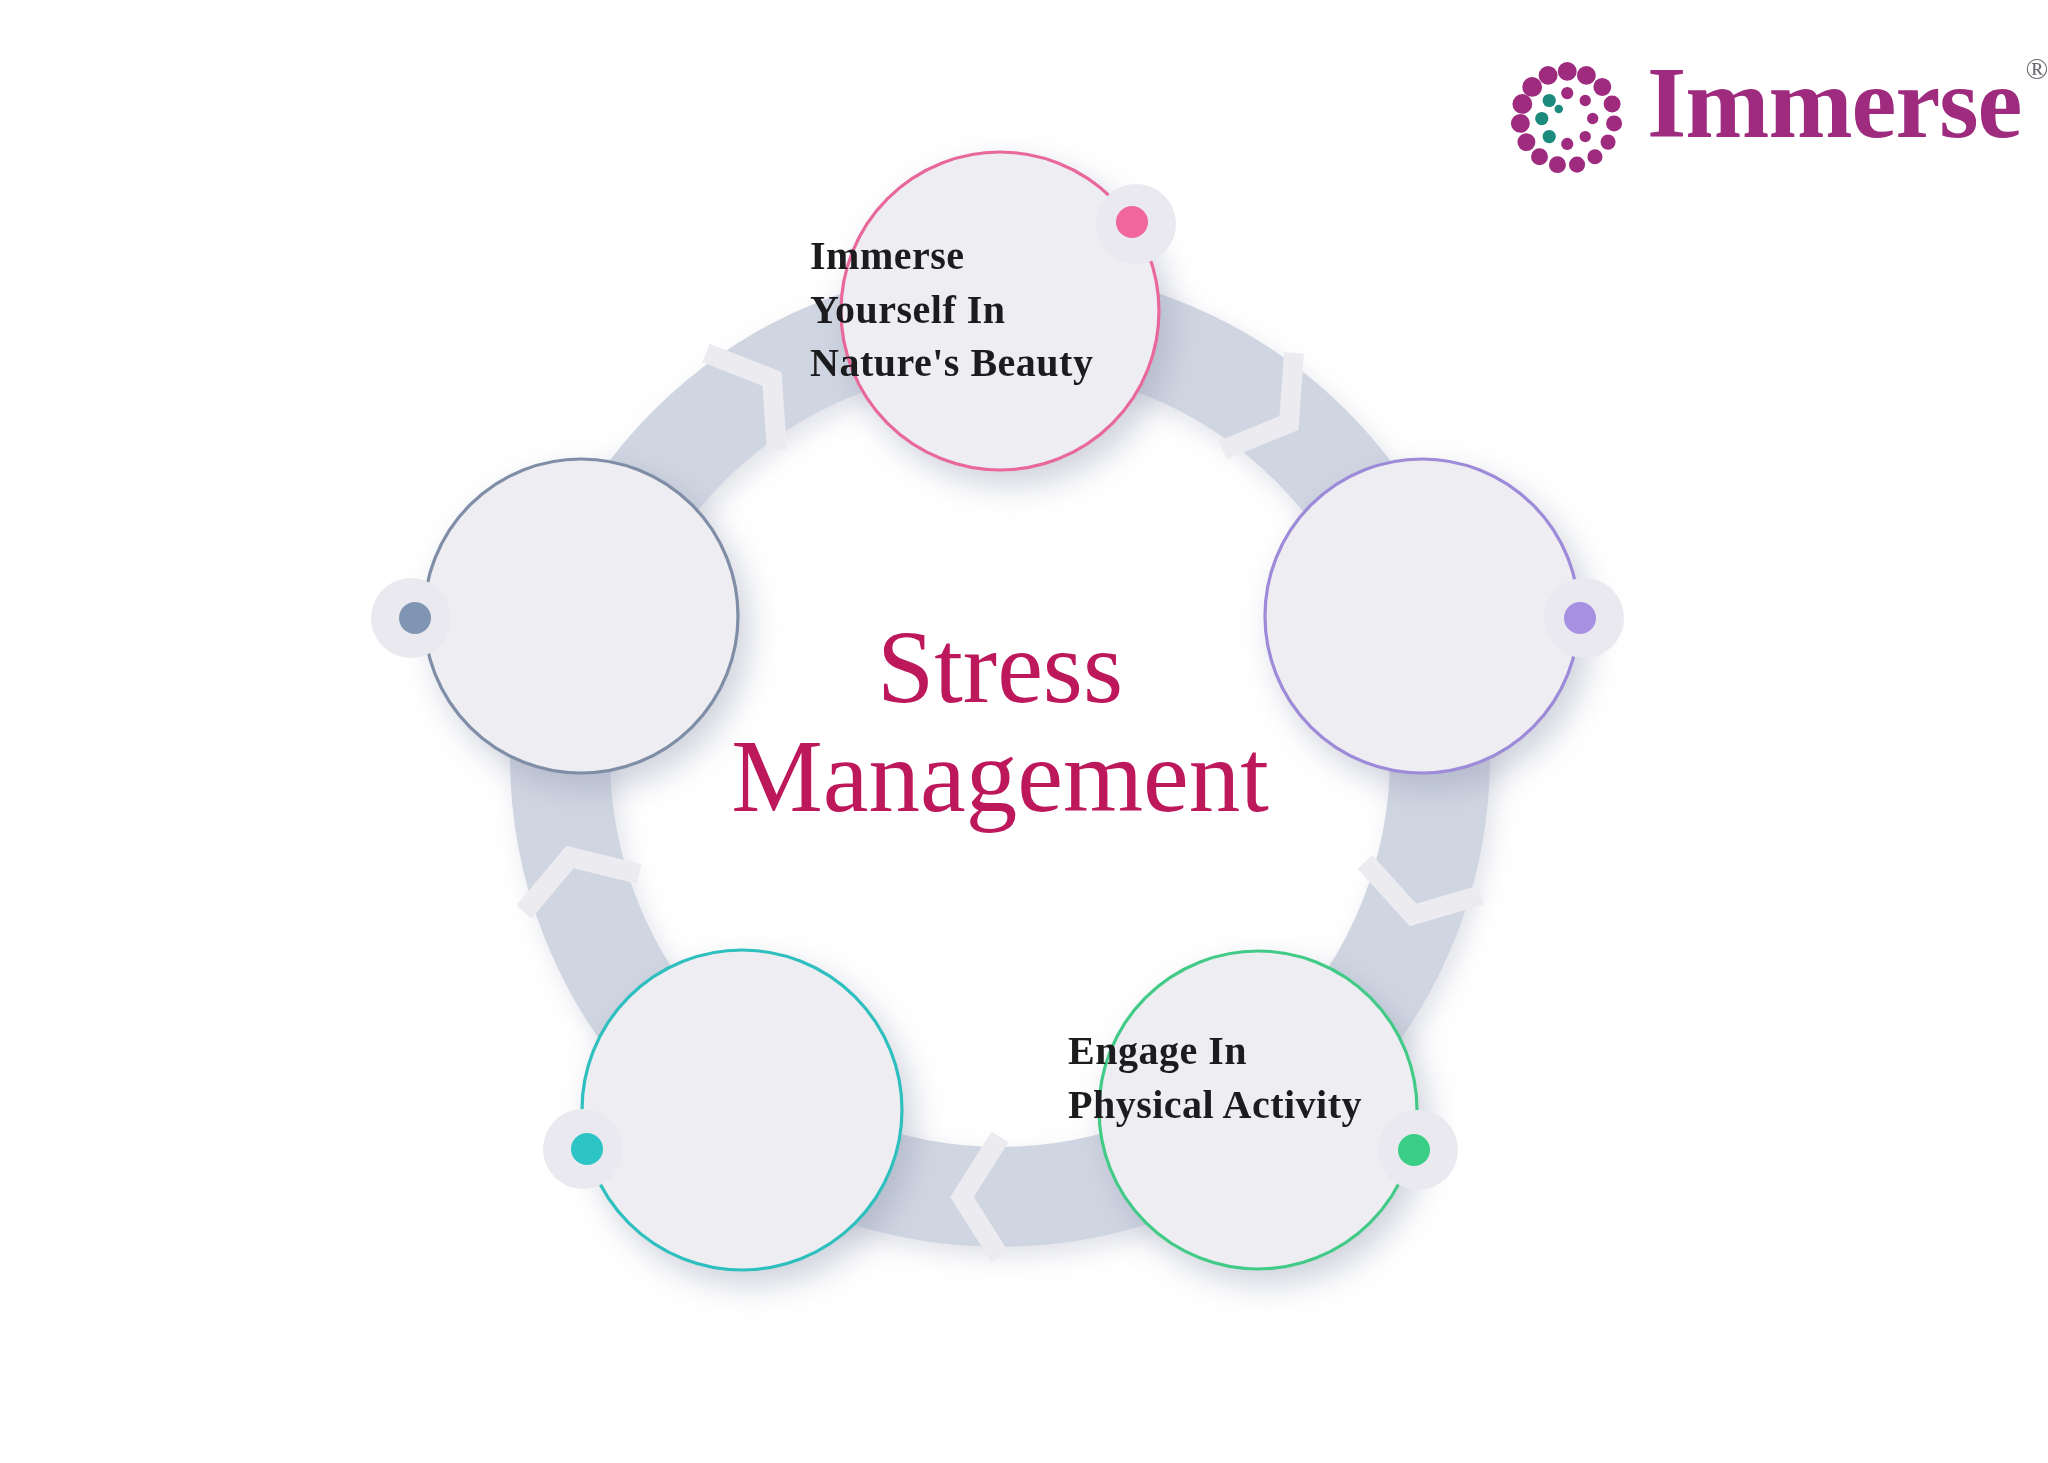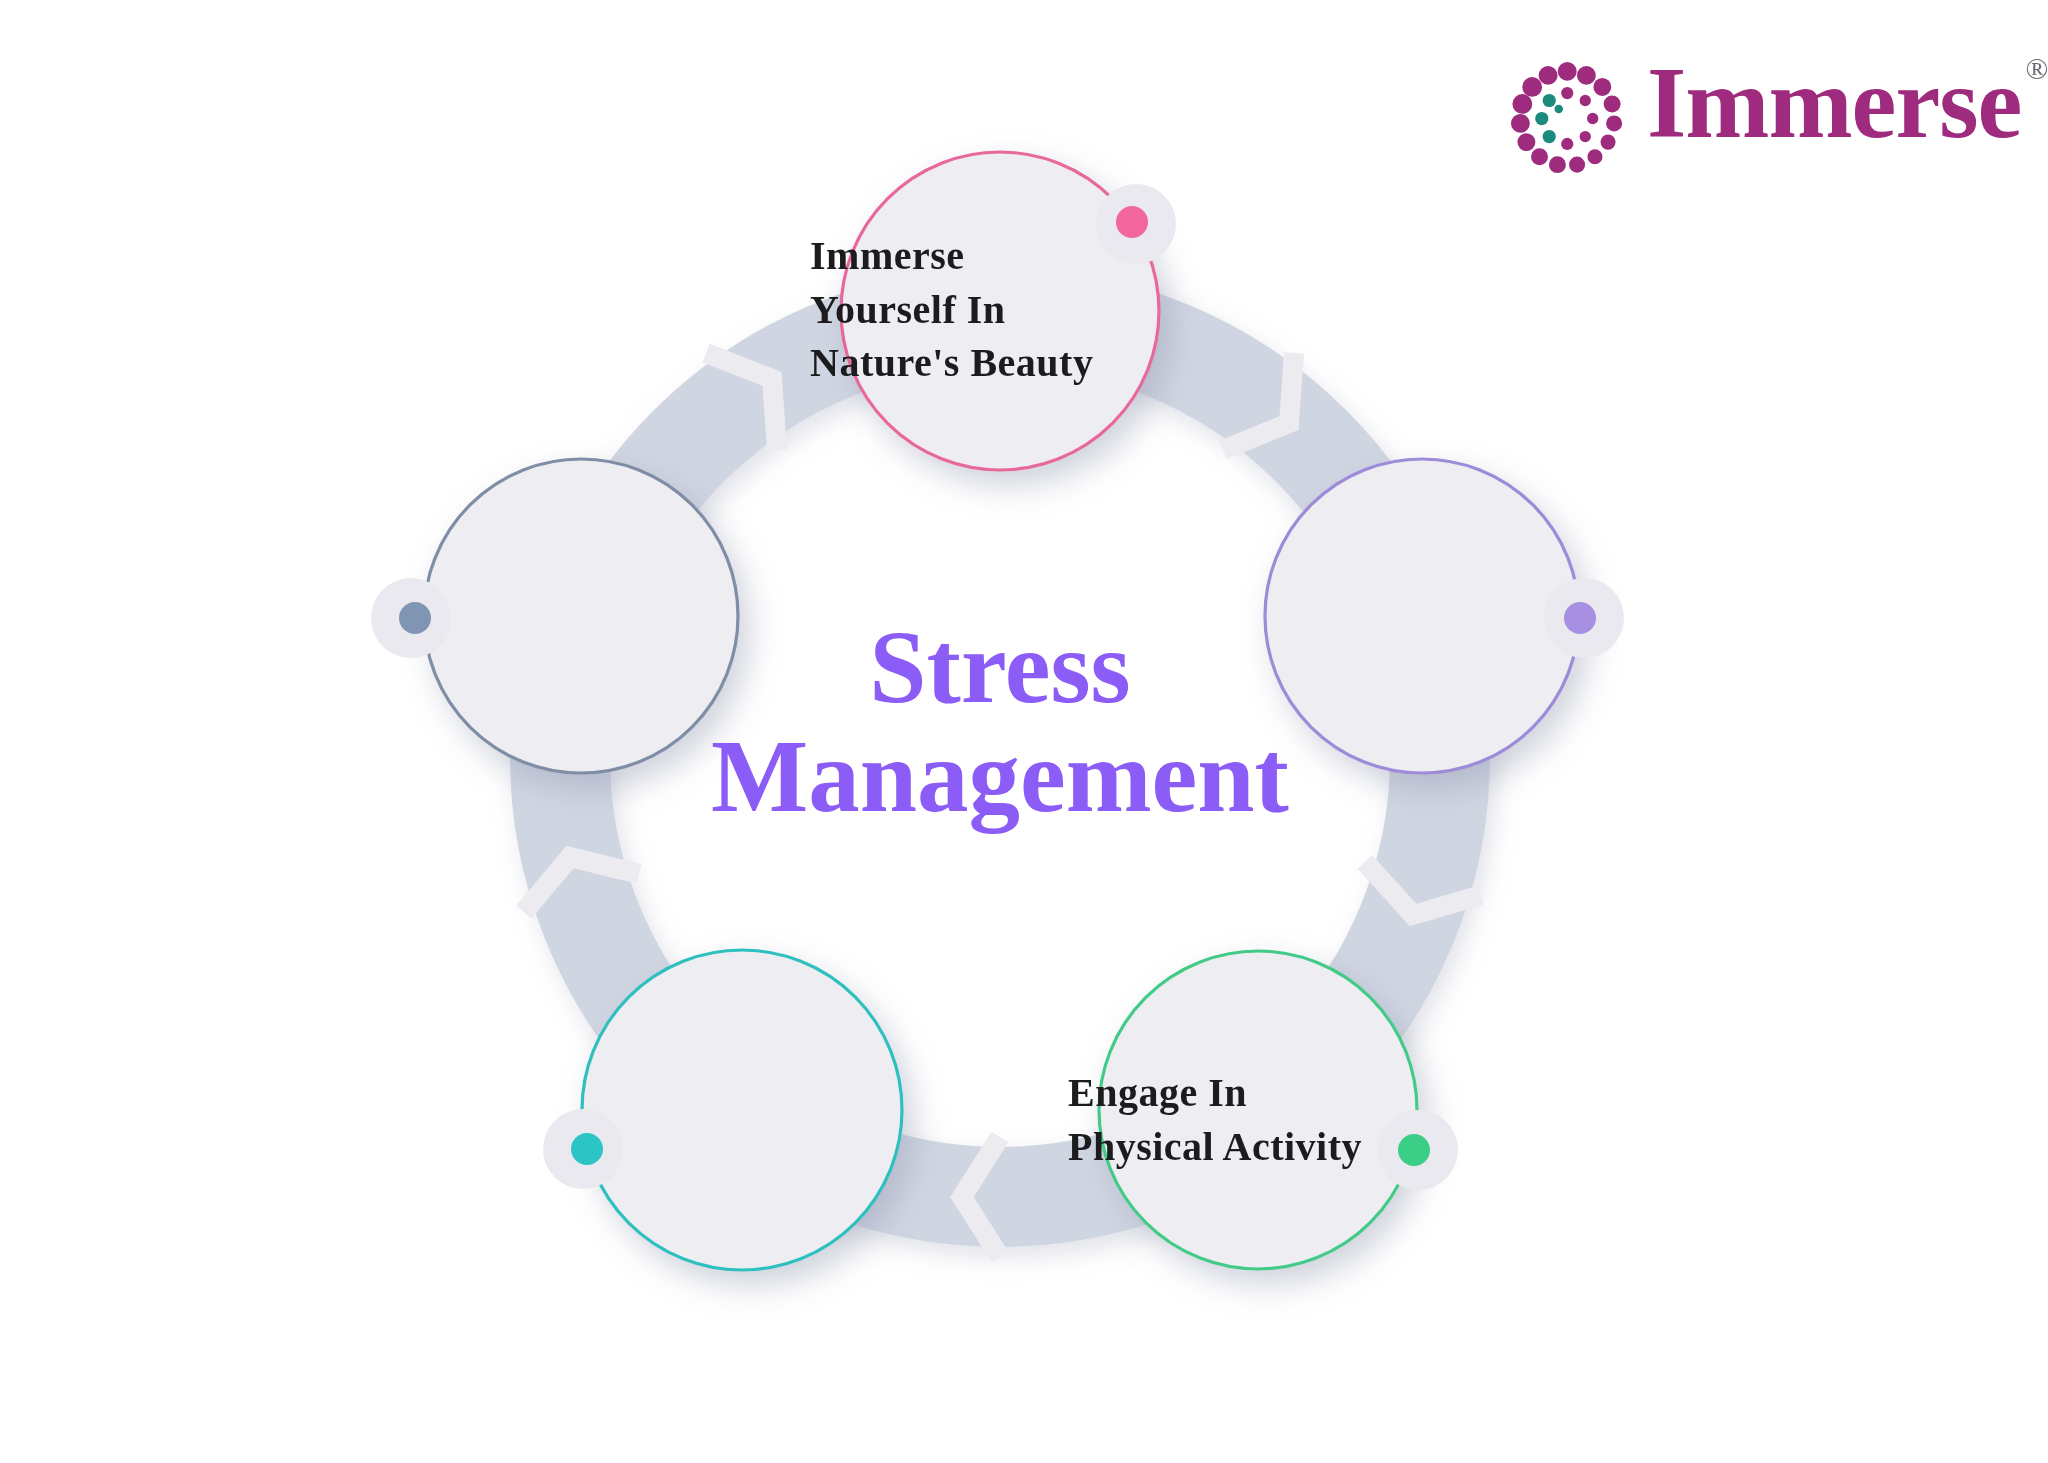--- a/index.html
+++ b/index.html
@@ -45,24 +45,24 @@
     line-height: 1.34;
     font-weight: 600;
     letter-spacing: 0.5px;
   }
   .center-title {
     position: absolute;
     transform: translate(-50%, -50%);
     width: 760px;
     text-align: center;
     white-space: pre-line;
-    color: #8b5cf6;
+    color: #be185d;
     font-size: 103px;
     line-height: 1.06;
-    font-weight: 700;
+    font-weight: 400;
   }
   #logo {
     position: absolute;
     left: 1505px;
     top: 42px;
     width: 520px;
     height: 150px;
   }
   #logo-dots {
     position: absolute;
@@ -133,21 +133,21 @@
     <circle cx="1132" cy="222" r="16" fill="#f1679d"></circle>
     <circle cx="1580" cy="618" r="16" fill="#a78fe2"></circle>
     <circle cx="1414" cy="1150" r="16" fill="#3bce86"></circle>
     <circle cx="587" cy="1149" r="16" fill="#2cc4c4"></circle>
     <circle cx="415" cy="618" r="16" fill="#8095b3"></circle>
   </svg>
 
   <div class="node-label" style="left:1000px; top:309px;">Immerse
 Yourself In
 Nature's Beauty</div>
-  <div class="node-label" style="left:1258px; top:1120px;">Engage In
+  <div class="node-label" style="left:1258px; top:1078px;">Engage In
 Physical Activity</div>
 
   <div class="center-title" style="left:1000px; top:722px;">Stress
 Management</div>
 
   <div id="logo">
     <svg id="logo-dots" width="132" height="138" viewBox="0 0 140 145">
 
       <circle class="ld-m" cx="66" cy="22" r="10"></circle>
       <circle class="ld-m" cx="86.3" cy="26.3" r="10"></circle>

